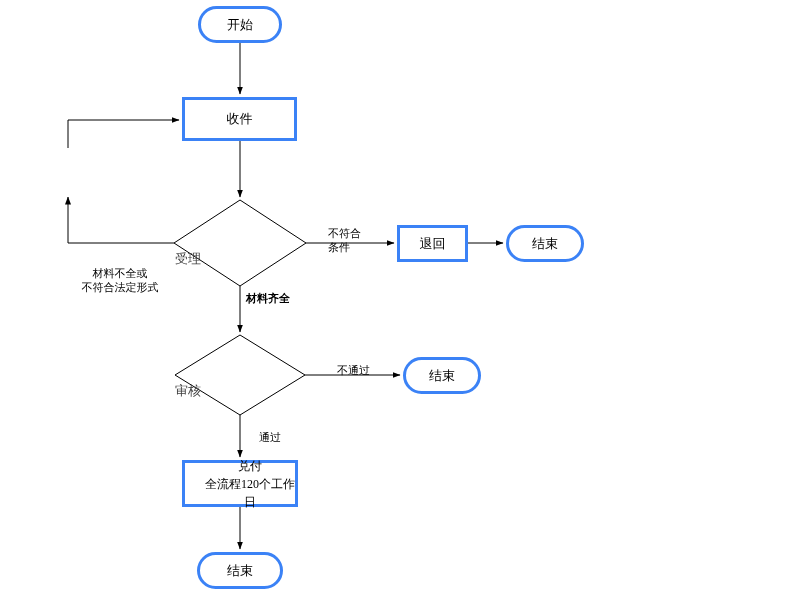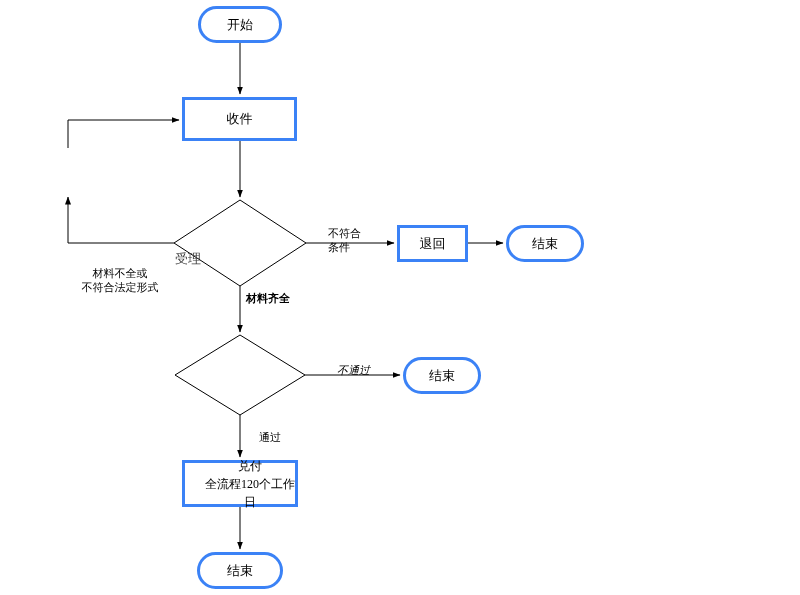--- a/index.html
+++ b/index.html
@@ -66,33 +66,34 @@
 
   <div class="node" style="left:182px; top:97px; width:115px; height:44px;">收件</div>
 
 
   <div class="dlabel" style="left:175px; top:235px; width:130px;">受理</div>
 
   <div class="node" style="left:397px; top:225px; width:71px; height:37px;text-align:right;">退回</div>
 
   <div class="node terminator" style="left:506px; top:225px; width:78px; height:37px;">结束</div>
 
+  <div class="dlabel" style="left:175px; top:367px; width:130px;">审核</div>
 
   <div class="node terminator" style="left:403px; top:357px; width:78px; height:37px;">结束</div>
 
   <div class="node multiline" style="left:182px; top:460px; width:116px; height:47px;">兑付
 全流程120个工作日</div>
 
   <div class="node terminator" style="left:197px; top:552px; width:86px; height:37px;">结束</div>
 
   <div class="elabel" style="left:62px; top:222px; width:116px; text-align:center;margin-top:44px;">材料不全或
 不符合法定形式</div>
 
   <div class="elabel" style="left:328px; top:226px; width:44px; text-align:left;">不符合
 条件</div>
 
   <div class="elabel" style="left:246px; top:291px;font-weight:bold;">材料齐全</div>
 
-  <div class="elabel" style="left:337px; top:363px;font-style:italic;">不通过</div>
+  <div class="elabel" style="left:337px; top:363px;">不通过</div>
 
   <div class="elabel" style="left:259px; top:430px;">通过</div>
 
 </div>
 
 </body></html>

